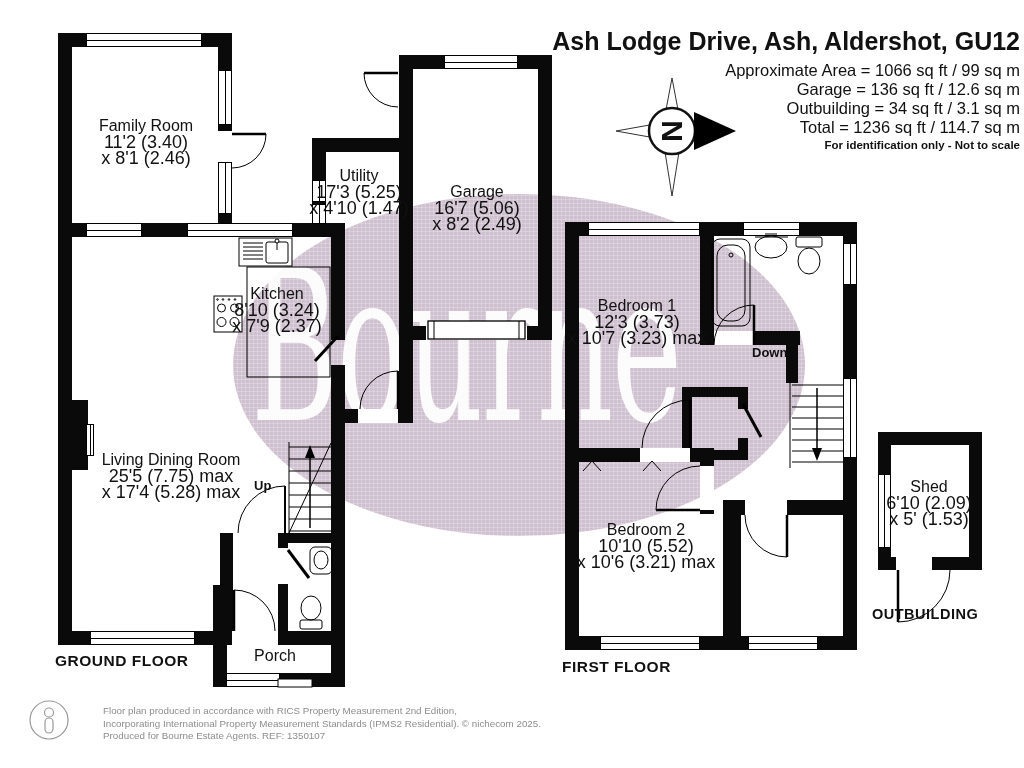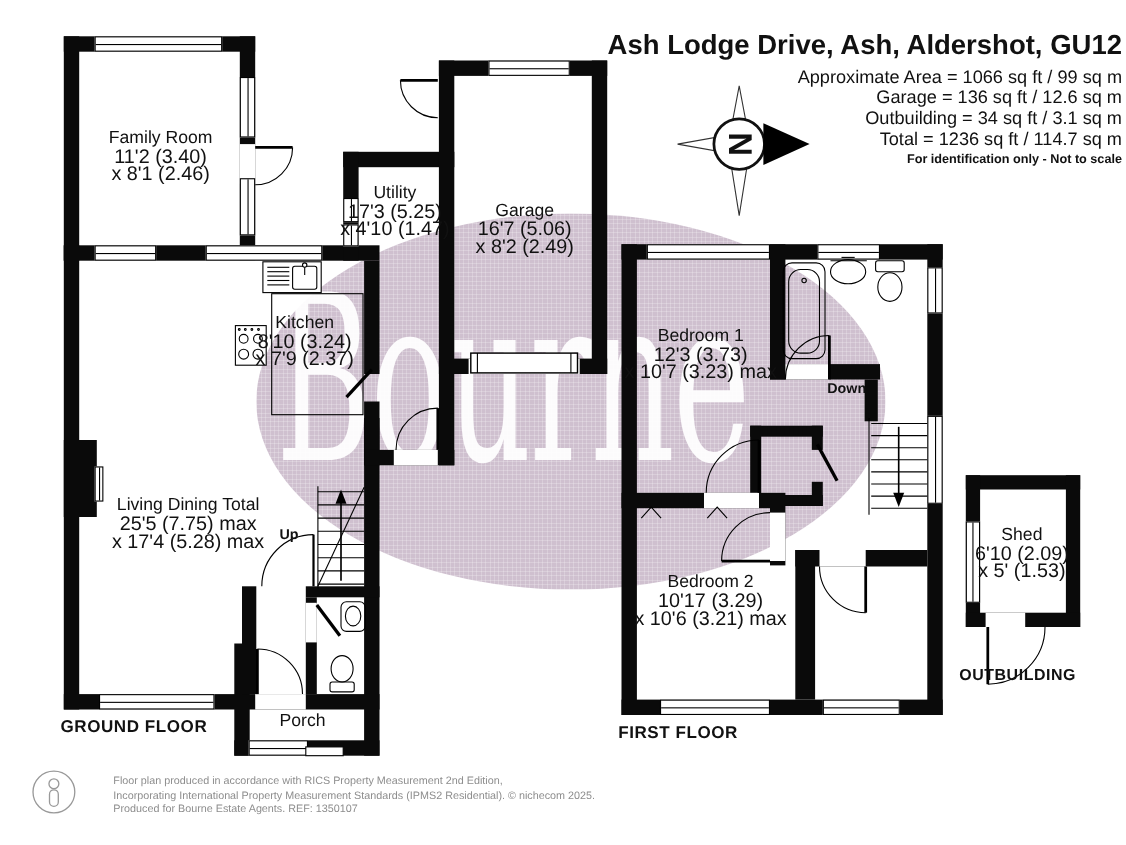--- a/index.html
+++ b/index.html
@@ -269,35 +269,35 @@
     <div class="rn">Garage</div>
     <div class="rd">16'7 (5.06)</div>
     <div class="rd">x 8'2 (2.49)</div>
   </div>
   <div class="rl" style="left:277px;top:285px">
     <div class="rn">Kitchen</div>
     <div class="rd">8'10 (3.24)</div>
     <div class="rd">x 7'9 (2.37)</div>
   </div>
   <div class="rl" style="left:171px;top:451px">
-    <div class="rn">Living Dining Total</div>
+    <div class="rn">Living Dining Room</div>
     <div class="rd">25'5 (7.75) max</div>
     <div class="rd">x 17'4 (5.28) max</div>
   </div>
   <div class="rl" style="left:275px;top:647px">
     <div class="rn">Porch</div>
   </div>
   <div class="rl" style="left:637px;top:297px">
     <div class="rn">Bedroom 1</div>
     <div class="rd">12'3 (3.73)</div>
     <div class="rd">x 10'7 (3.23) max</div>
   </div>
   <div class="rl" style="left:646px;top:521px">
     <div class="rn">Bedroom 2</div>
-    <div class="rd">10'17 (3.29)</div>
+    <div class="rd">10'10 (5.52)</div>
     <div class="rd">x 10'6 (3.21) max</div>
   </div>
   <div class="rl" style="left:929px;top:478px">
     <div class="rn">Shed</div>
     <div class="rd">6'10 (2.09)</div>
     <div class="rd">x 5' (1.53)</div>
   </div>
 
   <div class="stair-label" style="left:254px;top:478px">Up</div>
   <div class="stair-label" style="left:752px;top:345px">Down</div>

